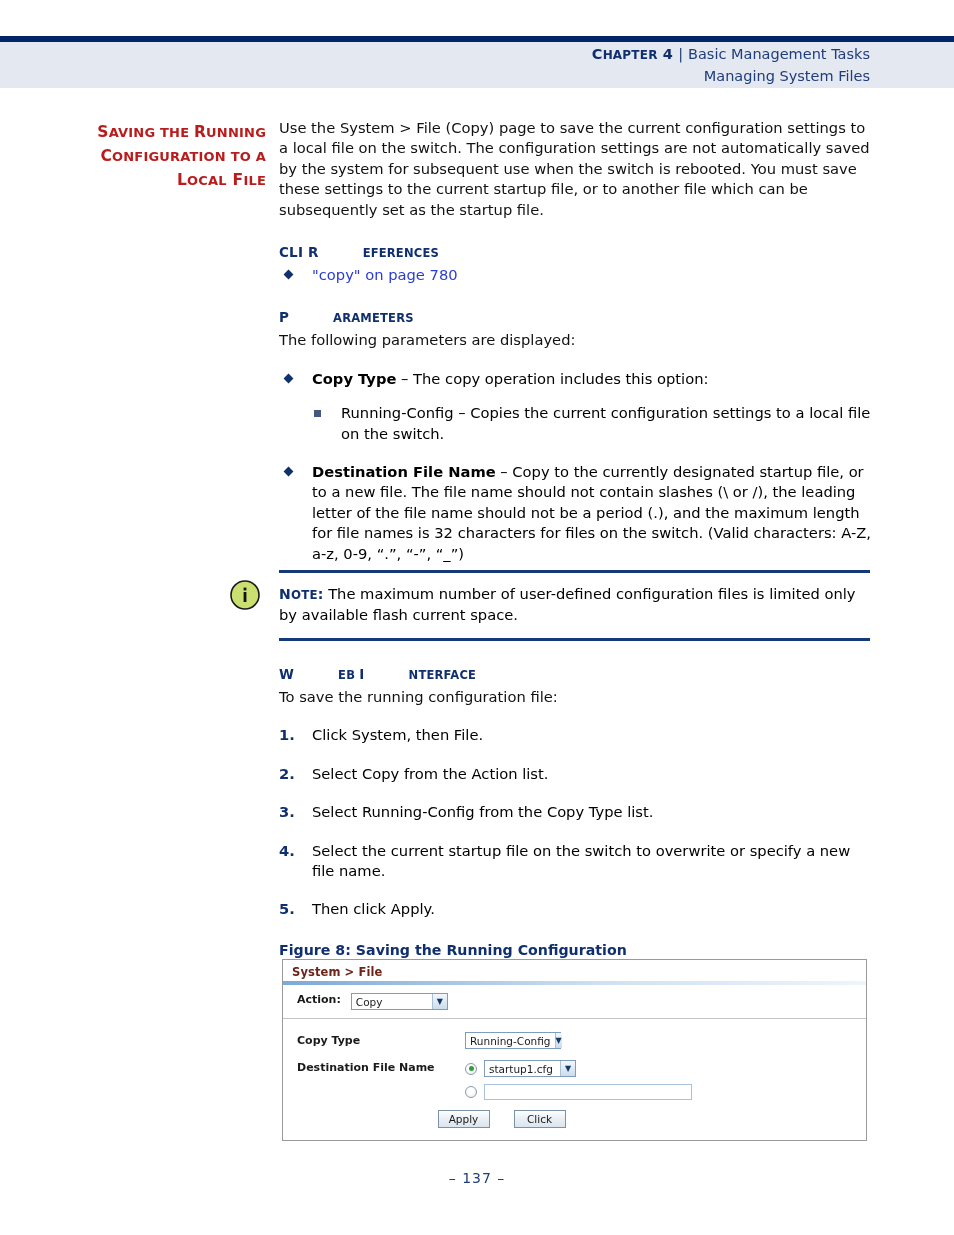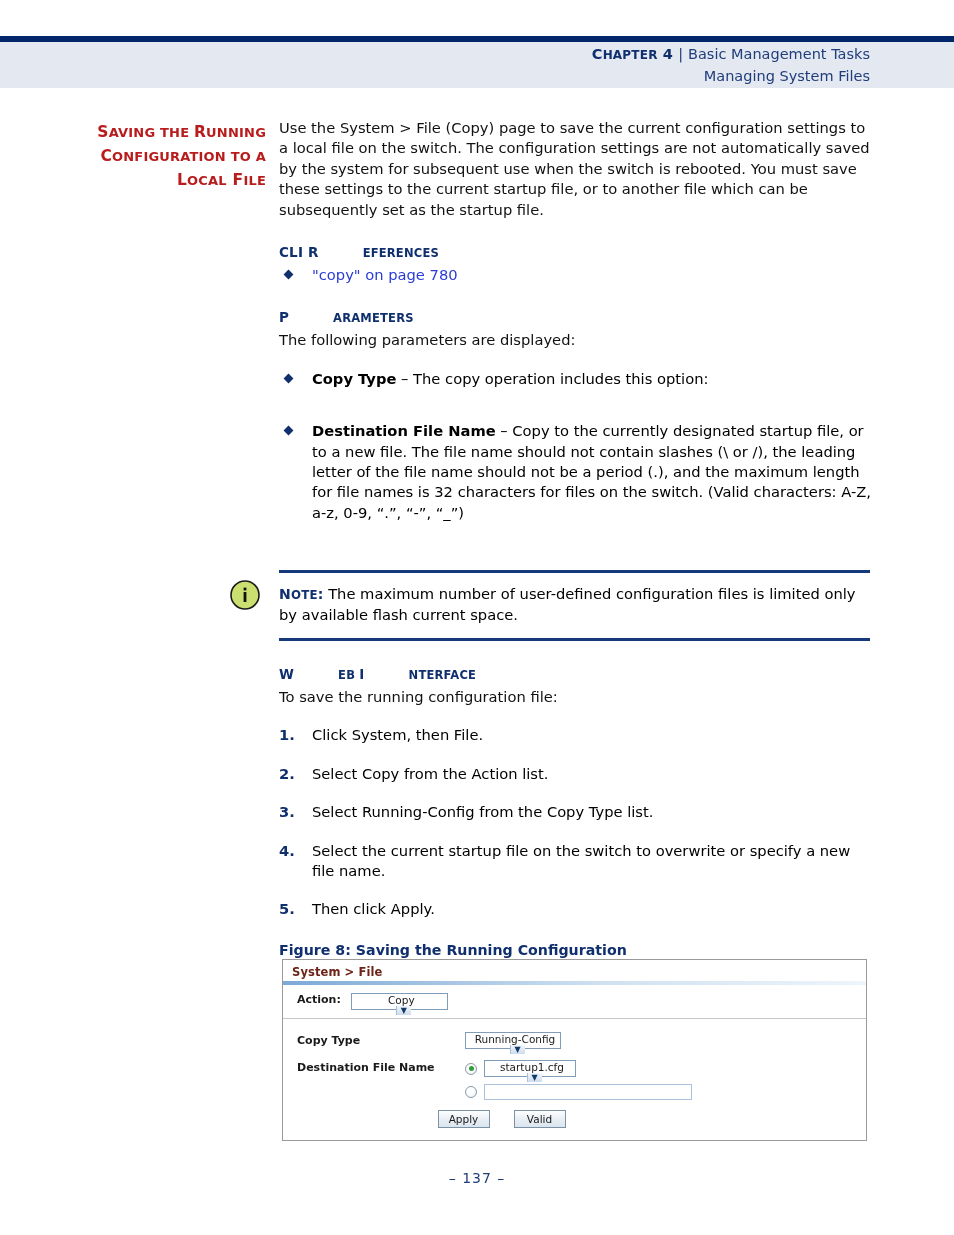--- a/index.html
+++ b/index.html
@@ -236,21 +236,20 @@
     display: inline-flex;
     align-items: center;
     justify-content: space-between;
     border: 1px solid #7f9db9;
     background: #ffffff;
     height: 17px;
     box-sizing: border-box;
     font-size: 10.5px;
     color: #1a1a1a;
     padding-left: 4px;
-    flex-direction: column;
   }
   .ddl .txt { white-space: nowrap; }
   .ddl .arrow {
     width: 15px;
     height: 15px;
     margin-left: 4px;
     background: linear-gradient(to bottom, #f2f7fc 0%, #cddcec 100%);
     border-left: 1px solid #a9c0d6;
     display: flex;
     align-items: center;
@@ -381,20 +380,24 @@
 
   <div class="gap-18"></div>
 
   <div class="bullet-row">
     <span class="diamond"></span>
     <b class="lbl">Copy Type</b><span> – The copy operation includes this option:</span>
   </div>
 
   <div class="gap-14"></div>
 
+  <div class="sub-row">
+    <span class="square"></span>
+    <span>Running-Config – Copies the current configuration settings to a local file on the switch.</span>
+  </div>
 
   <div class="gap-18"></div>
 
   <div class="bullet-row">
     <span class="diamond"></span>
     <b class="lbl">Destination File Name</b><span> – Copy to the currently designated startup file, or to a new file. The file name should not contain slashes (\ or /), the leading letter of the file name should not be a period (.), and the maximum length for file names is 32 characters for files on the switch. (Valid characters: A-Z, a-z, 0-9, “.”, “-”, “_”)</span>
   </div>
 </div>
 
 <div class="note-wrap">
@@ -488,21 +491,21 @@
         </span>
         <span class="dest-line">
           <span class="radio"></span>
           <input class="textbox" type="text" value="" style="">
         </span>
       </span>
     </div>
 
     <div class="btn-row">
       <span class="btn">Apply</span>
-      <span class="btn">Valid</span>
+      <span class="btn">Click</span>
     </div>
 
   </div>
 </div>
 
 <div class="footer">
   <span>–  137  –</span>
 </div>
 
 </body></html>

